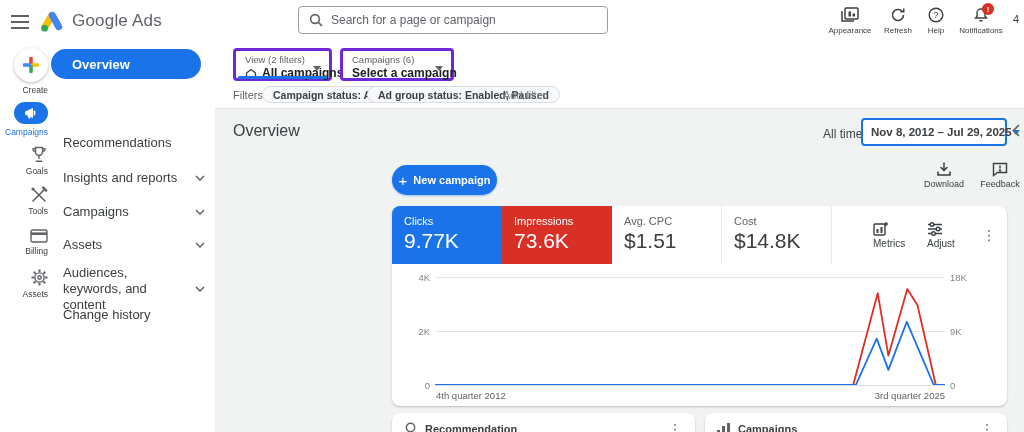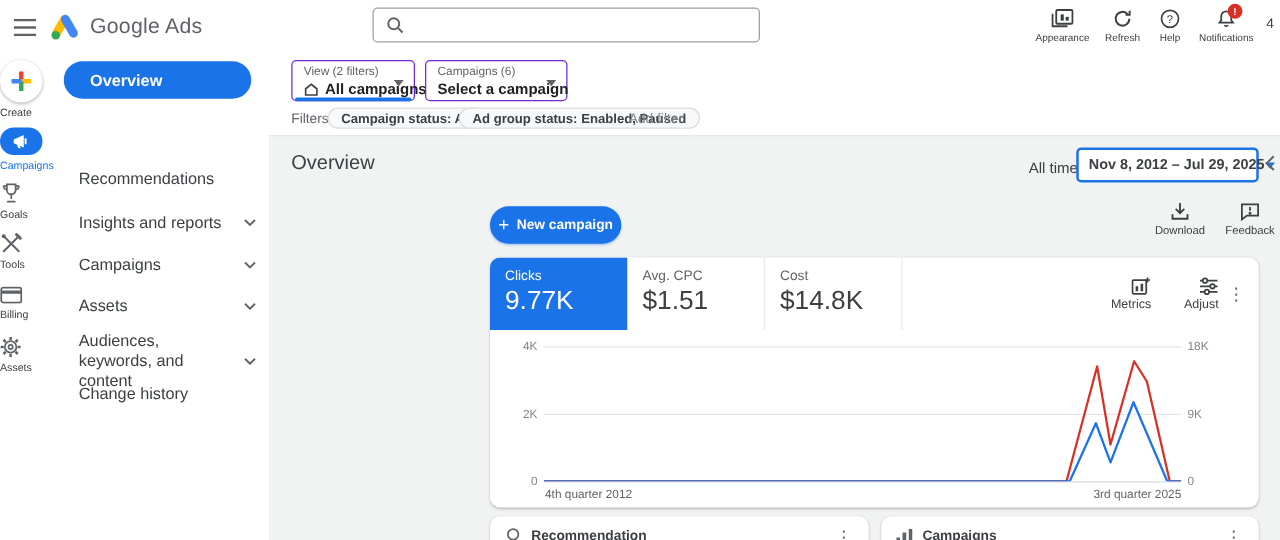--- a/index.html
+++ b/index.html
@@ -27,21 +27,21 @@
   .tb-notif      { left:955px; width:52px; position:absolute; }
   .bell-wrap { position:relative; }
   .badge { position:absolute; top:-4px; left:9px; min-width:12px; height:12px; border-radius:6px;
            background:#d93025; color:#fff; font-size:8px; font-weight:bold; display:flex;
            align-items:center; justify-content:center; padding:0 2px; }
   .edge-count { position:absolute; left:1013px; top:13px; font-size:11px; color:#3c4043; }
 
   
   .rail { position:absolute; left:0; top:44px; width:48px; height:388px; background:#fff; z-index:4; }
   .rail-item { position:absolute; left:0; width:48px; display:flex; flex-direction:column;
-               align-items:flex-start; cursor:pointer; }
+               align-items:flex-end; cursor:pointer; }
   .rail-lbl { font-size:8.5px; color:#3c4043; margin-top:3px; white-space:nowrap; }
   .create-circle { width:34px; height:34px; border-radius:50%; background:#fff;
                    box-shadow:0 1px 3px rgba(0,0,0,.3); display:flex; align-items:center; justify-content:center; }
   .camp-pill { width:34px; height:22px; border-radius:11px; background:#1a73e8;
                display:flex; align-items:center; justify-content:center; }
   .rail-camp .rail-lbl { color:#1a73e8; }
 
   
   .subnav { position:absolute; left:48px; top:44px; width:167px; height:388px; background:#fff; z-index:3; }
   .ov-pill { position:absolute; left:3px; top:5px; width:150px; height:30px; border-radius:15px;
@@ -49,21 +49,21 @@
              display:flex; align-items:center; padding-left:21px; cursor:pointer; }
   .nav-item { position:absolute; left:15px; right:10px; font-size:13px; color:#3c4043;
               display:flex; justify-content:space-between; align-items:center; cursor:pointer; }
   .nav-item .txt { line-height:16px; }
   .ni-reco { top:91px; }  .ni-ins { top:126px; } .ni-camp { top:160px; }
   .ni-assets { top:193px; } .ni-aud { top:221px; } .ni-aud .txt { width:122px; }
   .ni-chg { top:263px; }
 
   
   .subheader { position:absolute; left:215px; top:44px; width:809px; height:64px; background:#fff; z-index:2; }
-  .dropdown { position:absolute; top:4px; height:33px; border:1px solid #6d28d9; border-radius:4px;
+  .dropdown { position:absolute; top:4px; height:33px; border:3px solid #6d28d9; border-radius:4px;
               background:#fff; padding:3px 26px 3px 9px; cursor:pointer; }
   .dd-view { left:18px; width:99px; }
   .dd-camp { left:125px; width:114px; }
   .dd-label { font-size:9.5px; color:#5f6368; white-space:nowrap; }
   .dd-value { font-size:12px; font-weight:bold; color:#202124; display:flex; align-items:center;
               gap:5px; margin-top:1px; white-space:nowrap; }
   .dd-caret { position:absolute; right:8px; top:15px; width:0; height:0;
               border-left:4px solid transparent; border-right:4px solid transparent;
               border-top:5px solid #5f6368; }
   .dd-underline { position:absolute; left:2px; right:2px; bottom:-1px; height:3px;
@@ -105,21 +105,21 @@
   .metric-strip { display:flex; height:58px; }
   .metric-cell { width:110px; height:58px; padding:9px 12px; cursor:pointer; }
   .metric-cell .m-lbl { font-size:11px; }
   .metric-cell .m-val { font-size:21px; margin-top:2px; }
   .mc-blue { background:#1a73e8; color:#fff; }
   .mc-red  { background:#d93025; color:#fff; }
   .mc-white { background:#fff; border-right:1px solid #e8eaed; }
   .mc-white .m-lbl { color:#5f6368; }
   .mc-white .m-val { color:#3c4043; }
   .strip-actions { margin-left:auto; display:flex; align-items:center; gap:6px; padding-right:10px; }
-  .strip-btn { width:48px; display:flex; flex-direction:column; align-items:flex-end; gap:2px; cursor:pointer; }
+  .strip-btn { width:48px; display:flex; flex-direction:column; align-items:flex-start; gap:2px; cursor:pointer; }
   .strip-btn .lbl { font-size:10px; color:#3c4043; }
   .kebab { font-size:14px; color:#5f6368; cursor:pointer; width:16px; text-align:center; }
 
   
   .chart { position:relative; height:142px; }
   .gridline { position:absolute; left:43px; width:510px; height:1px; background:#e3e5e6; }
   .g1 { top:13px; } .g2 { top:67px; } .g3 { top:121px; background:#dadce0; }
   .tick { position:absolute; font-size:9.5px; color:#80868b; }
   .tick-l { left:8px; width:30px; text-align:right; }
   .tick-r { left:558px; }
@@ -163,20 +163,21 @@
       </span>
       <span class="logo-text">Google Ads</span>
     </div>
     <div class="searchbox">
       <span class="icon">
         <svg width="14" height="14" viewBox="0 0 14 14" fill="none" stroke="#5f6368" stroke-width="1.6">
             <circle cx="6" cy="6" r="4.4"></circle>
             <line x1="9.4" y1="9.4" x2="13" y2="13"></line>
           </svg>
       </span>
+      <input type="text" placeholder="Search for a page or campaign" style="">
     </div>
 
     <div class="tb-action tb-appearance">
       <span class="icon">
         <svg width="18" height="16" viewBox="0 0 18 16" fill="none" stroke="#3c4043" stroke-width="1.5">
           <rect x="4" y="1" width="13" height="11" rx="1"></rect>
           <rect x="7.5" y="4.5" width="2.5" height="5" fill="#3c4043" stroke="none"></rect>
           <rect x="11.5" y="6.5" width="2.5" height="3" fill="#3c4043" stroke="none"></rect>
           <path d="M1 4v10h12"></path>
         </svg>
@@ -395,20 +396,24 @@
         </svg>
       </span>
       <span class="lbl">Feedback</span>
     </div>
 
     <div class="main-card">
       <div class="metric-strip">
         <div class="metric-cell mc-blue">
           <div class="m-lbl">Clicks</div>
           <div class="m-val">9.77K</div>
+        </div>
+        <div class="metric-cell mc-red">
+          <div class="m-lbl">Impressions</div>
+          <div class="m-val">73.6K</div>
         </div>
         <div class="metric-cell mc-white">
           <div class="m-lbl">Avg. CPC</div>
           <div class="m-val">$1.51</div>
         </div>
         <div class="metric-cell mc-white">
           <div class="m-lbl">Cost</div>
           <div class="m-val">$14.8K</div>
         </div>
         <div class="strip-actions">

